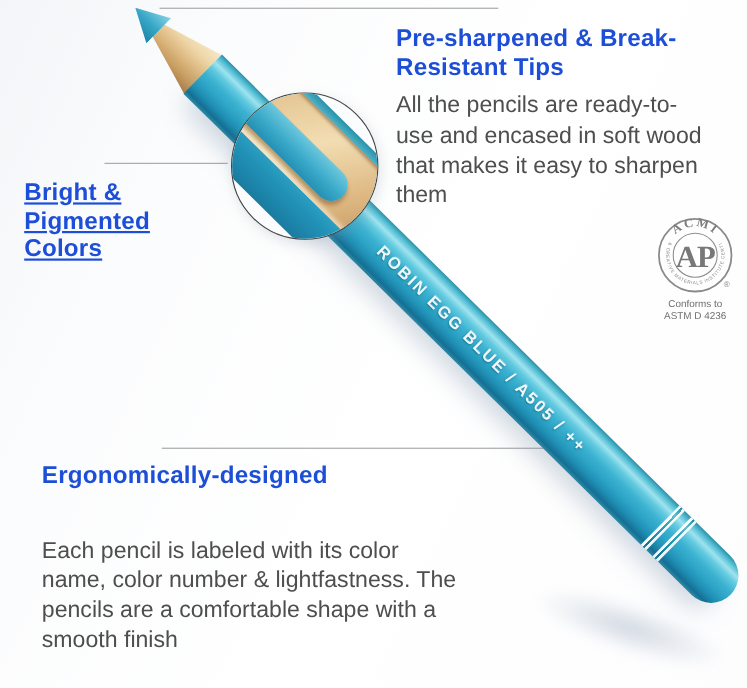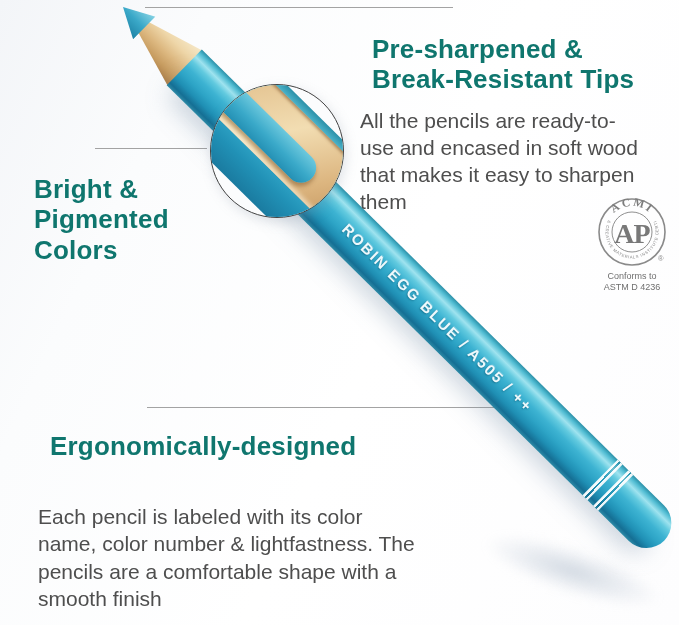--- a/index.html
+++ b/index.html
@@ -81,31 +81,31 @@
   }
   .mag-core{
     position:absolute;left:46px;top:34px;width:148px;height:30px;border-radius:15px;
     background:linear-gradient(180deg,#6cc8dd 0%,#3aa9c9 55%,#2490b4 100%);
     box-shadow:2px 3px 4px rgba(110,70,30,0.45);
   }
 
   
   .feature{position:absolute;z-index:4;}
   .feature h2{
-    margin:12px;font-size:26px;font-weight:600;color:#0f766e;
+    margin:0;font-size:22px;font-weight:600;color:#1d4ed8;
     line-height:1.17;letter-spacing:0.2px;
   }
   .feature p{
     margin:9px 0 0;font-size:21px;color:#4e4e4e;line-height:1.29;
   }
   .feature-tips {left:360px;top:22px;width:300px;}
   .feature-tips h2{width:285px;}
   .feature-tips p {width:278px;}
   .feature-colors{left:22px;top:162px;width:270px;}
-  .feature-colors h2{width:150px;}
+  .feature-colors h2{width:150px;text-decoration:underline;}
   .feature-colors p {width:252px;}
   .feature-ergo{left:38px;top:419px;width:430px;}
   .feature-ergo p{width:380px;margin-top:42px;}
 
   
   .seal{position:absolute;left:588px;top:190px;width:88px;height:110px;z-index:4;}
   .seal svg{display:block;}
 </style>
 </head>
 <body>

